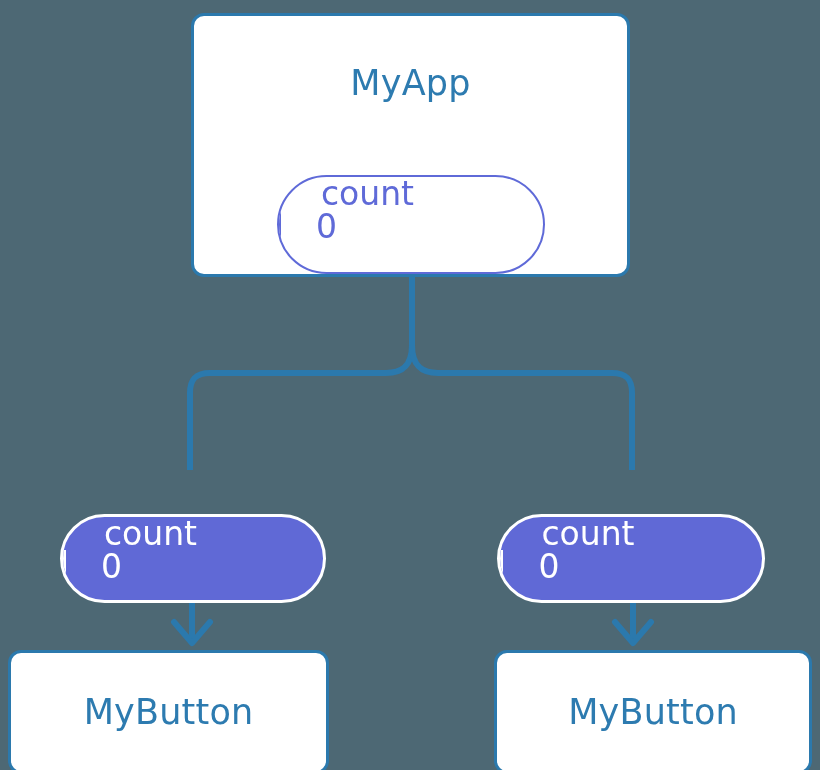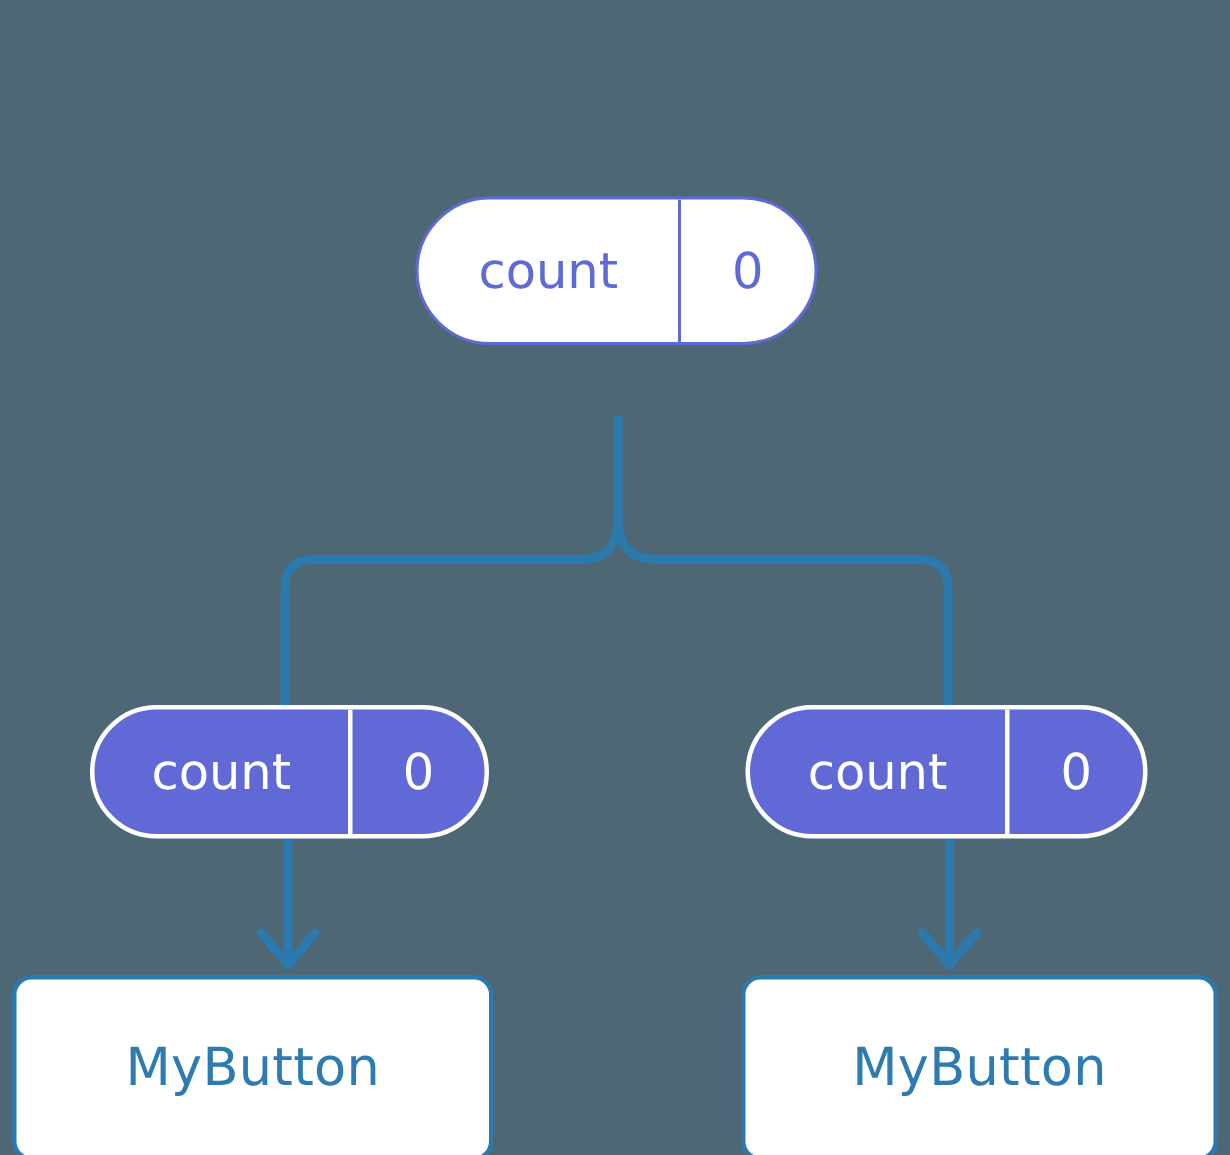--- a/index.html
+++ b/index.html
@@ -75,25 +75,26 @@
     top: 650px;
     width: 318px;
     height: 124px;
   }
 
   
   .state-pill {
     position: absolute;
     box-sizing: border-box;
     display: flex;
-    flex-direction: row;
+    flex-direction: column;
     align-items: stretch;
     border-radius: 999px;
     overflow: hidden;
     z-index: 4;
+    margin-top: 44px;
   }
   .pill-key,
   .pill-value {
     display: flex;
     align-items: center;
     justify-content: center;
     font-size: 33px;
     line-height: 1;
     white-space: nowrap;
   }
@@ -173,20 +174,23 @@
              C 626,373 632,379 632,393
              L 632,470" fill="none" stroke="#2b79ad" stroke-width="6" stroke-linecap="butt" stroke-linejoin="round"></path>
 
     <path d="M 192,559 L 192,644" fill="none" stroke="#2b79ad" stroke-width="6" stroke-linecap="butt"></path>
     <path d="M 174,622 L 192,643 L 210,622" fill="none" stroke="#2b79ad" stroke-width="6" stroke-linecap="round" stroke-linejoin="round"></path>
 
     <path d="M 633,559 L 633,644" fill="none" stroke="#2b79ad" stroke-width="6" stroke-linecap="butt"></path>
     <path d="M 615,622 L 633,643 L 651,622" fill="none" stroke="#2b79ad" stroke-width="6" stroke-linecap="round" stroke-linejoin="round"></path>
   </svg>
 
+  <div class="component-card" id="card-myapp">
+    <span class="component-title">MyApp</span>
+  </div>
 
   <div class="state-pill outlined" id="pill-myapp-count">
     <span class="pill-key">count</span>
     <span class="pill-value">0</span>
   </div>
 
   <div class="state-pill filled" id="pill-left-count">
     <span class="pill-key">count</span>
     <span class="pill-value">0</span>
   </div>

